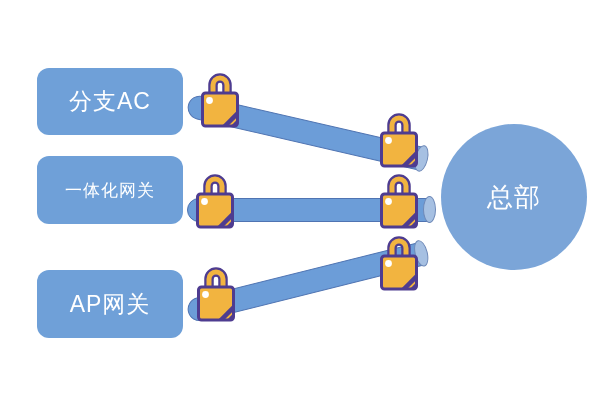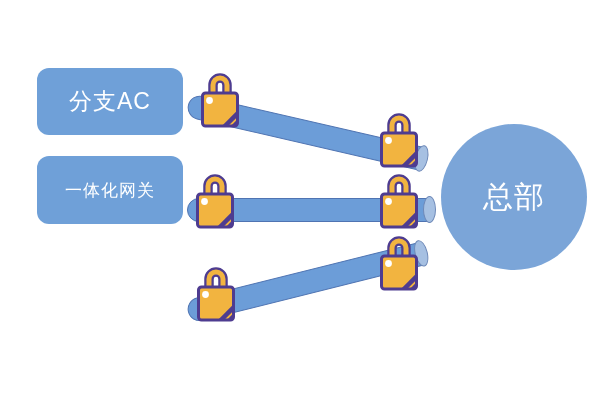--- a/index.html
+++ b/index.html
@@ -16,21 +16,21 @@
     font-size:23px;letter-spacing:1px;z-index:1;
   }
   #node-branch-ac{top:68px;height:67px;}
   #node-integrated-gateway{top:156px;height:68px;font-size:17px;}
   #node-ap-gateway{top:270px;height:68px;}
   
   .hub{
     position:absolute;left:441px;top:124px;width:146px;height:146px;border-radius:50%;
     background:var(--hub-fill,#7BA5D8);color:var(--text-color,#fff);
     display:flex;flex-direction:column;align-items:center;justify-content:center;
-    font-size:30px;line-height:1.32;letter-spacing:1px;z-index:1;text-align:center;
+    font-size:26px;line-height:1.32;letter-spacing:1px;z-index:1;text-align:center;
   }
   
   .pipe{
     position:absolute;height:24px;
     background:var(--pipe-fill,#6C9DD8);
     border:1.6px solid var(--pipe-stroke,#4F74B2);
     border-radius:12px 5px 5px 12px;
     transform-origin:left center;z-index:2;box-sizing:border-box;
   }
   .pipe .cap{
@@ -84,20 +84,23 @@
   <div class="pipe" id="pipe-ap-gateway">
     <div class="cap"></div>
   </div>
 
   <div class="node" id="node-branch-ac">
     <span>分支AC</span>
   </div>
   <div class="node" id="node-integrated-gateway">
     <span>一体化网关</span>
   </div>
+  <div class="node" id="node-ap-gateway">
+    <span>AP网关</span>
+  </div>
 
   <div class="hub">
     <span>总部</span>
   </div>
 
   <svg class="lock" id="lock-1-left" viewBox="0 0 38 58">
       <use href="#lock-shape"></use>
     </svg>
   <svg class="lock" id="lock-1-right" viewBox="0 0 38 58">
       <use href="#lock-shape"></use>

